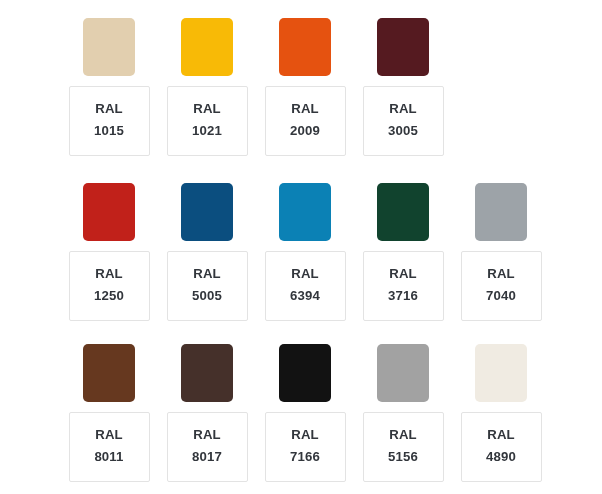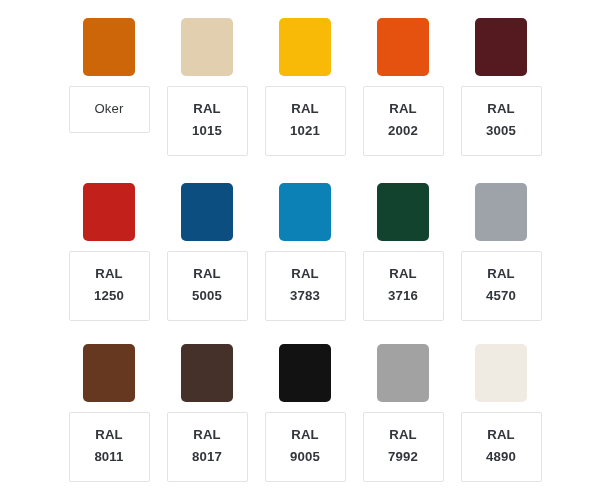--- a/index.html
+++ b/index.html
@@ -72,26 +72,20 @@
     white-space: nowrap;
   }
 </style>
 </head>
 <body style="background: rgb(255, 255, 255);">
 
 <div class="palette-grid">
 
   <div class="swatch-row row-1">
 
-    <div class="swatch-card">
-      <div class="swatch-chip" style="background-color: rgb(204, 102, 8);"></div>
-      <div class="swatch-label-box">
-        <div class="label-line">Oker</div>
-      </div>
-    </div>
 
     <div class="swatch-card">
       <div class="swatch-chip" style="background-color: rgb(226, 207, 175);"></div>
       <div class="swatch-label-box two-line">
         <div class="label-line">RAL</div>
         <div class="label-line">1015</div>
       </div>
     </div>
 
     <div class="swatch-card">
@@ -99,21 +93,21 @@
       <div class="swatch-label-box two-line">
         <div class="label-line">RAL</div>
         <div class="label-line">1021</div>
       </div>
     </div>
 
     <div class="swatch-card">
       <div class="swatch-chip" style="background-color: rgb(229, 82, 16);"></div>
       <div class="swatch-label-box two-line">
         <div class="label-line">RAL</div>
-        <div class="label-line">2002</div>
+        <div class="label-line">2009</div>
       </div>
     </div>
 
     <div class="swatch-card">
       <div class="swatch-chip" style="background-color: rgb(85, 26, 32);"></div>
       <div class="swatch-label-box two-line">
         <div class="label-line">RAL</div>
         <div class="label-line">3005</div>
       </div>
     </div>
@@ -135,37 +129,37 @@
       <div class="swatch-label-box two-line">
         <div class="label-line">RAL</div>
         <div class="label-line">5005</div>
       </div>
     </div>
 
     <div class="swatch-card">
       <div class="swatch-chip" style="background-color: rgb(11, 129, 181);"></div>
       <div class="swatch-label-box two-line">
         <div class="label-line">RAL</div>
-        <div class="label-line">3783</div>
+        <div class="label-line">6394</div>
       </div>
     </div>
 
     <div class="swatch-card">
       <div class="swatch-chip" style="background-color: rgb(17, 67, 46);"></div>
       <div class="swatch-label-box two-line">
         <div class="label-line">RAL</div>
         <div class="label-line">3716</div>
       </div>
     </div>
 
     <div class="swatch-card">
       <div class="swatch-chip" style="background-color: rgb(157, 163, 168);"></div>
       <div class="swatch-label-box two-line">
         <div class="label-line">RAL</div>
-        <div class="label-line">4570</div>
+        <div class="label-line">7040</div>
       </div>
     </div>
 
   </div>
 
   <div class="swatch-row row-3">
 
     <div class="swatch-card">
       <div class="swatch-chip" style="background-color: rgb(102, 56, 31);"></div>
       <div class="swatch-label-box two-line">
@@ -179,29 +173,29 @@
       <div class="swatch-label-box two-line">
         <div class="label-line">RAL</div>
         <div class="label-line">8017</div>
       </div>
     </div>
 
     <div class="swatch-card">
       <div class="swatch-chip" style="background-color: rgb(18, 18, 18);"></div>
       <div class="swatch-label-box two-line">
         <div class="label-line">RAL</div>
-        <div class="label-line">9005</div>
+        <div class="label-line">7166</div>
       </div>
     </div>
 
     <div class="swatch-card">
       <div class="swatch-chip" style="background-color: rgb(162, 162, 162);"></div>
       <div class="swatch-label-box two-line">
         <div class="label-line">RAL</div>
-        <div class="label-line">7992</div>
+        <div class="label-line">5156</div>
       </div>
     </div>
 
     <div class="swatch-card">
       <div class="swatch-chip" style="background-color: rgb(240, 235, 226);"></div>
       <div class="swatch-label-box two-line">
         <div class="label-line">RAL</div>
         <div class="label-line">4890</div>
       </div>
     </div>

